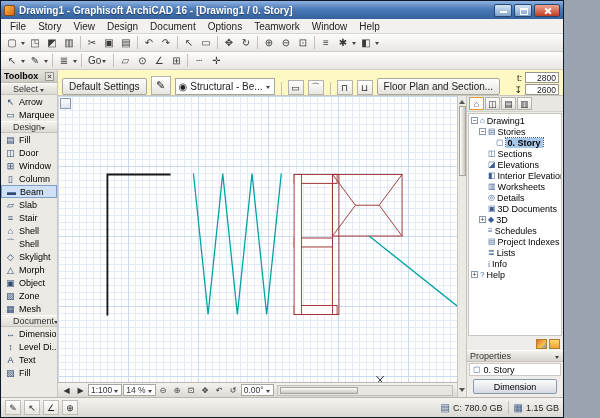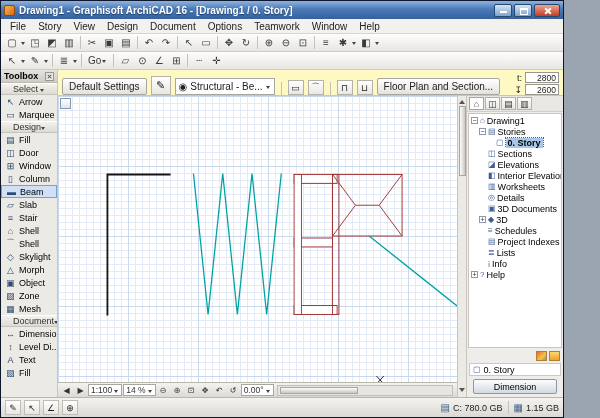--- a/index.html
+++ b/index.html
@@ -490,20 +490,24 @@
                 <span class="exp">+</span>
                 <span class="ticon">?</span>
                 <span class="tlbl">Help</span>
               </div>
           </div>
 
           <div class="np-toolbar">
             <span class="np-ic a"></span>
             <span class="np-ic b"></span>
           </div>
+          <div class="np-header">
+            <span>Properties</span>
+            <span class="dd"></span>
+          </div>
           <div class="np-story">
             <span class="ticon">▢</span>
             <span>0. Story</span>
           </div>
           <div class="np-settings">
             <span>Dimension</span>
           </div>
         </div>
 
       </div>

